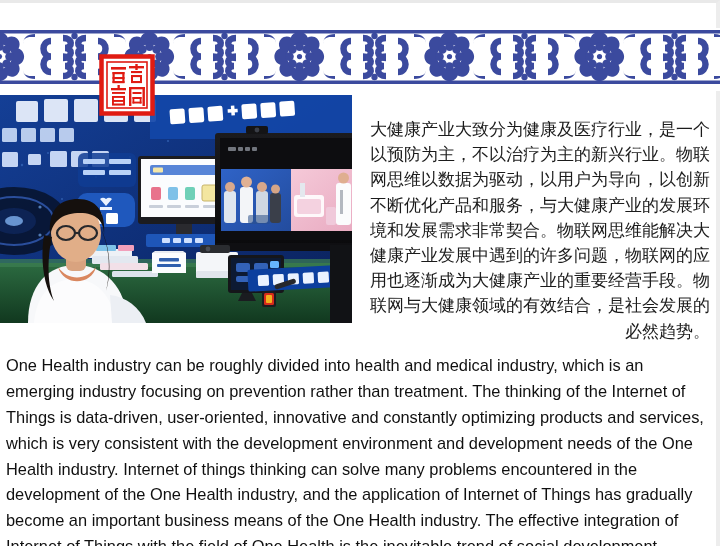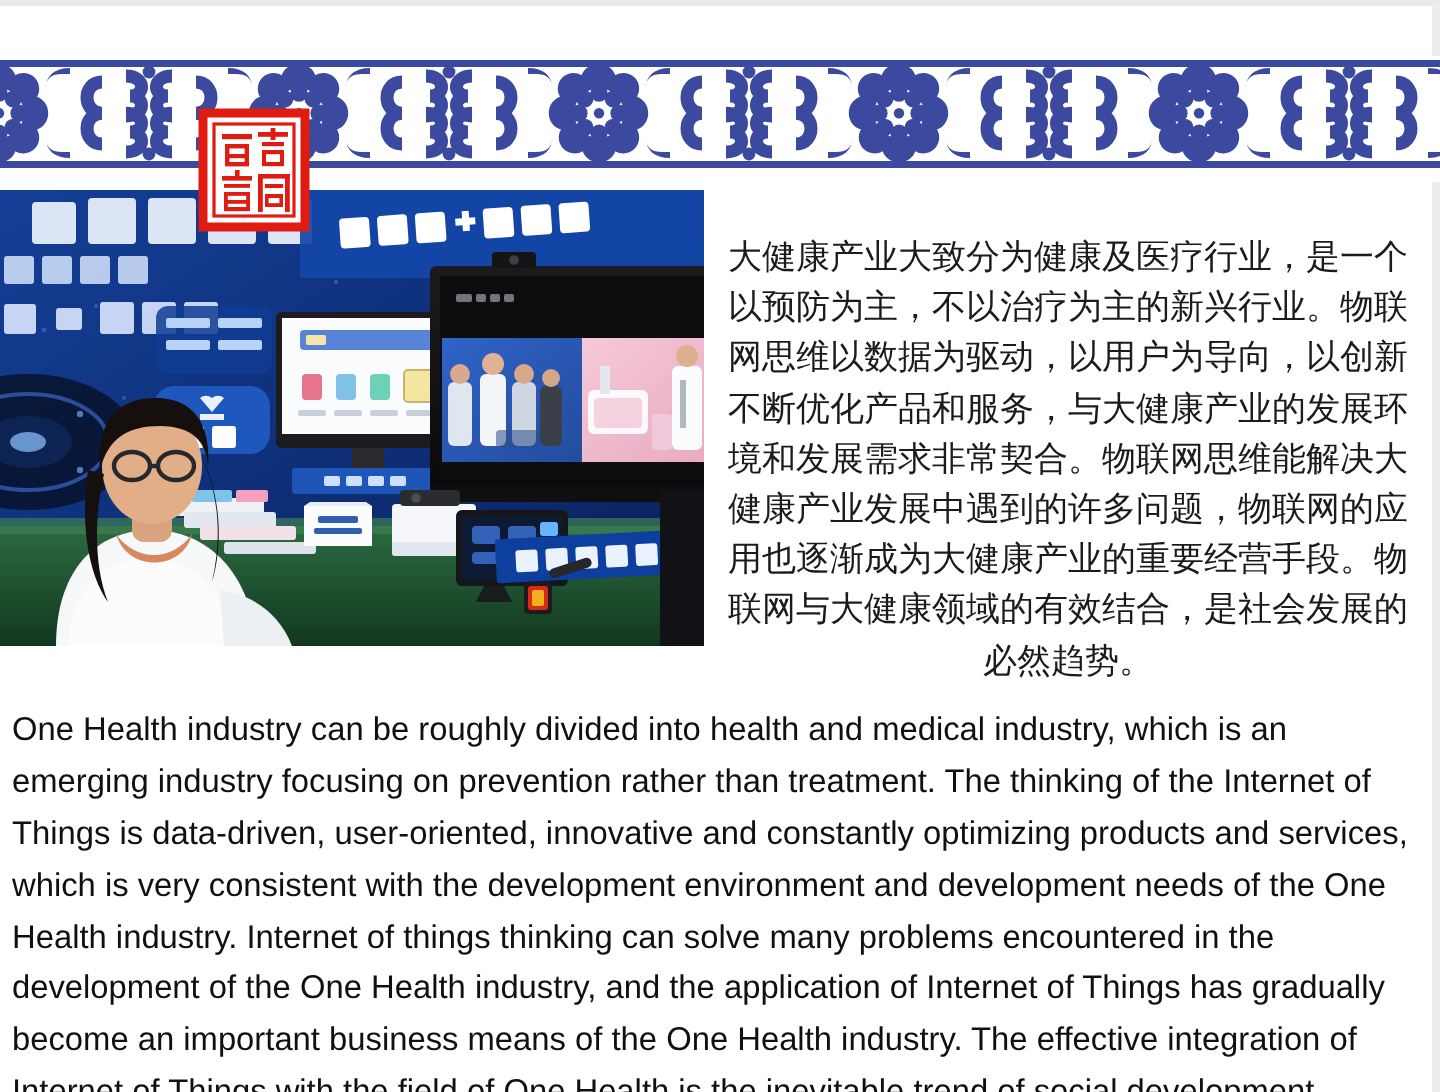--- a/index.html
+++ b/index.html
@@ -40,21 +40,21 @@
   .photo svg{display:block;}
 
   
   .cn{
     position:absolute;left:358px;top:97px;width:352px;
     font-family:"DejaVu Sans","Liberation Sans",sans-serif;
     font-size:17px;
     line-height:25.2px;
     color:#1b1b1b;
     letter-spacing:0px;
-    text-align:center;
+    text-align:right;
     word-break:break-all;
     white-space:normal;
   }
 
   
   .en{
     position:absolute;left:6px;top:334px;width:700px;
     font-family:"Liberation Sans","DejaVu Sans",sans-serif;
     font-size:16.4px;
     line-height:25.8px;

